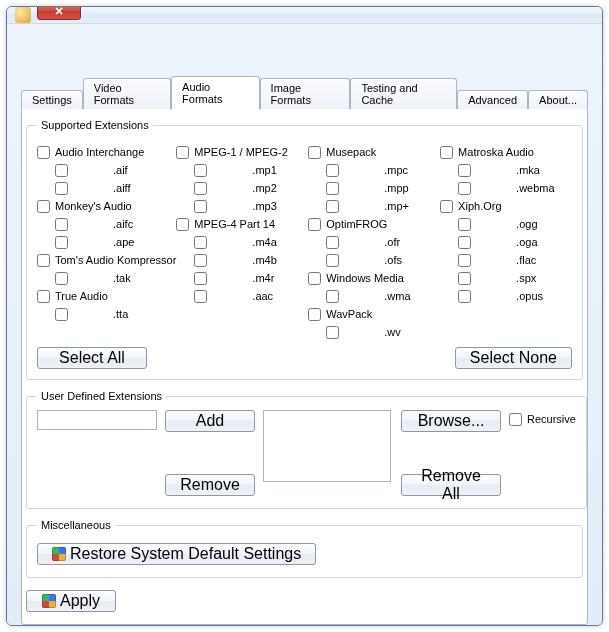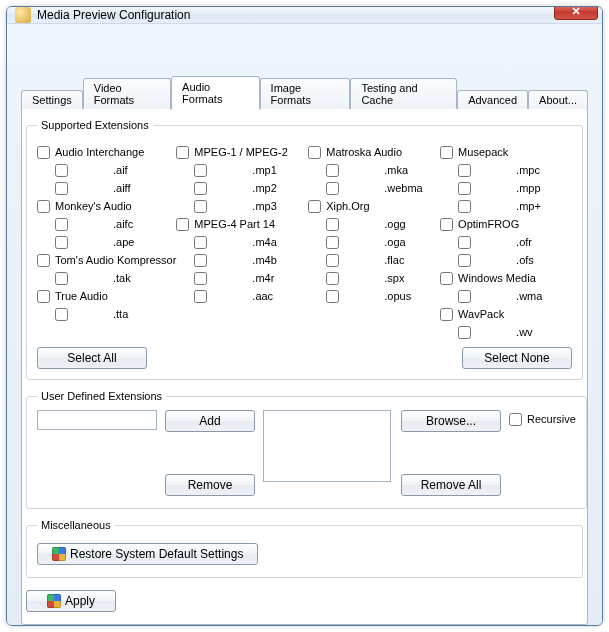--- a/index.html
+++ b/index.html
@@ -118,21 +118,21 @@
     accent-color: #3b78c4;
   }
   .btn {
     height: 22px;
     min-width: 80px;
     padding: 0 14px;
     border: 1px solid #8a98aa;
     border-radius: 3px;
     background: linear-gradient(to bottom, #fdfefe 0%, #f1f4f8 48%, #e7ebf2 50%, #eef2f7 100%);
     font: inherit;
-    font-size: 12px;
+    font-size: 16px;
     cursor: default;
     display: inline-flex;
     align-items: center;
     justify-content: center;
     gap: 4px;
   }
   .btn-row {
     display: flex;
     justify-content: space-between;
     margin-top: 6px;
@@ -181,21 +181,20 @@
   }
   .lang-select .arrow { font-size:9px; }
   .btn.exit { min-width: 80px; border-color:#4f8edc; box-shadow: 0 0 0 1px #8fc0f3 inset; }
 </style>
 </head>
 <body>
 
 <div class="window">
   <div class="titlebar">
     <div class="app-icon"></div>
-    <div class="titlebar-title">Media Preview Configuration</div>
     <div class="close-btn">
       <span>✕</span>
     </div>
   </div>
 
   <div class="client">
     <div class="tabs">
       <div class="tab">Settings</div>
       <div class="tab">Video Formats</div>
       <div class="tab active">Audio Formats</div>
@@ -290,20 +289,67 @@
               </label>
             <label class="chk sub">
                 <input type="checkbox" style="">
                 <span>.aac</span>
               </label>
           </div>
 
           <div class="ext-col">
             <label class="chk">
                 <input type="checkbox" style="">
+                <span>Musepack</span>
+              </label>
+            <label class="chk sub">
+                <input type="checkbox" style="">
+                <span>.mpc</span>
+              </label>
+            <label class="chk sub">
+                <input type="checkbox" style="">
+                <span>.mpp</span>
+              </label>
+            <label class="chk sub">
+                <input type="checkbox" style="">
+                <span>.mp+</span>
+              </label>
+            <label class="chk">
+                <input type="checkbox" style="">
+                <span>OptimFROG</span>
+              </label>
+            <label class="chk sub">
+                <input type="checkbox" style="">
+                <span>.ofr</span>
+              </label>
+            <label class="chk sub">
+                <input type="checkbox" style="">
+                <span>.ofs</span>
+              </label>
+            <label class="chk">
+                <input type="checkbox" style="">
+                <span>Windows Media</span>
+              </label>
+            <label class="chk sub">
+                <input type="checkbox" style="">
+                <span>.wma</span>
+              </label>
+            <label class="chk">
+                <input type="checkbox" style="">
+                <span>WavPack</span>
+              </label>
+            <label class="chk sub">
+                <input type="checkbox" style="">
+                <span>.wv</span>
+              </label>
+          </div>
+
+          <div class="ext-col">
+            <label class="chk">
+                <input type="checkbox" style="">
                 <span>Matroska Audio</span>
               </label>
             <label class="chk sub">
                 <input type="checkbox" style="">
                 <span>.mka</span>
               </label>
             <label class="chk sub">
                 <input type="checkbox" style="">
                 <span>.webma</span>
               </label>
@@ -323,67 +369,20 @@
                 <input type="checkbox" style="">
                 <span>.flac</span>
               </label>
             <label class="chk sub">
                 <input type="checkbox" style="">
                 <span>.spx</span>
               </label>
             <label class="chk sub">
                 <input type="checkbox" style="">
                 <span>.opus</span>
-              </label>
-          </div>
-
-          <div class="ext-col">
-            <label class="chk">
-                <input type="checkbox" style="">
-                <span>Musepack</span>
-              </label>
-            <label class="chk sub">
-                <input type="checkbox" style="">
-                <span>.mpc</span>
-              </label>
-            <label class="chk sub">
-                <input type="checkbox" style="">
-                <span>.mpp</span>
-              </label>
-            <label class="chk sub">
-                <input type="checkbox" style="">
-                <span>.mp+</span>
-              </label>
-            <label class="chk">
-                <input type="checkbox" style="">
-                <span>OptimFROG</span>
-              </label>
-            <label class="chk sub">
-                <input type="checkbox" style="">
-                <span>.ofr</span>
-              </label>
-            <label class="chk sub">
-                <input type="checkbox" style="">
-                <span>.ofs</span>
-              </label>
-            <label class="chk">
-                <input type="checkbox" style="">
-                <span>Windows Media</span>
-              </label>
-            <label class="chk sub">
-                <input type="checkbox" style="">
-                <span>.wma</span>
-              </label>
-            <label class="chk">
-                <input type="checkbox" style="">
-                <span>WavPack</span>
-              </label>
-            <label class="chk sub">
-                <input type="checkbox" style="">
-                <span>.wv</span>
               </label>
           </div>
         </div>
 
         <div class="btn-row">
           <button class="btn" style="min-width:110px">Select All</button>
           <button class="btn" style="min-width:110px">Select None</button>
         </div>
       </fieldset>
 

